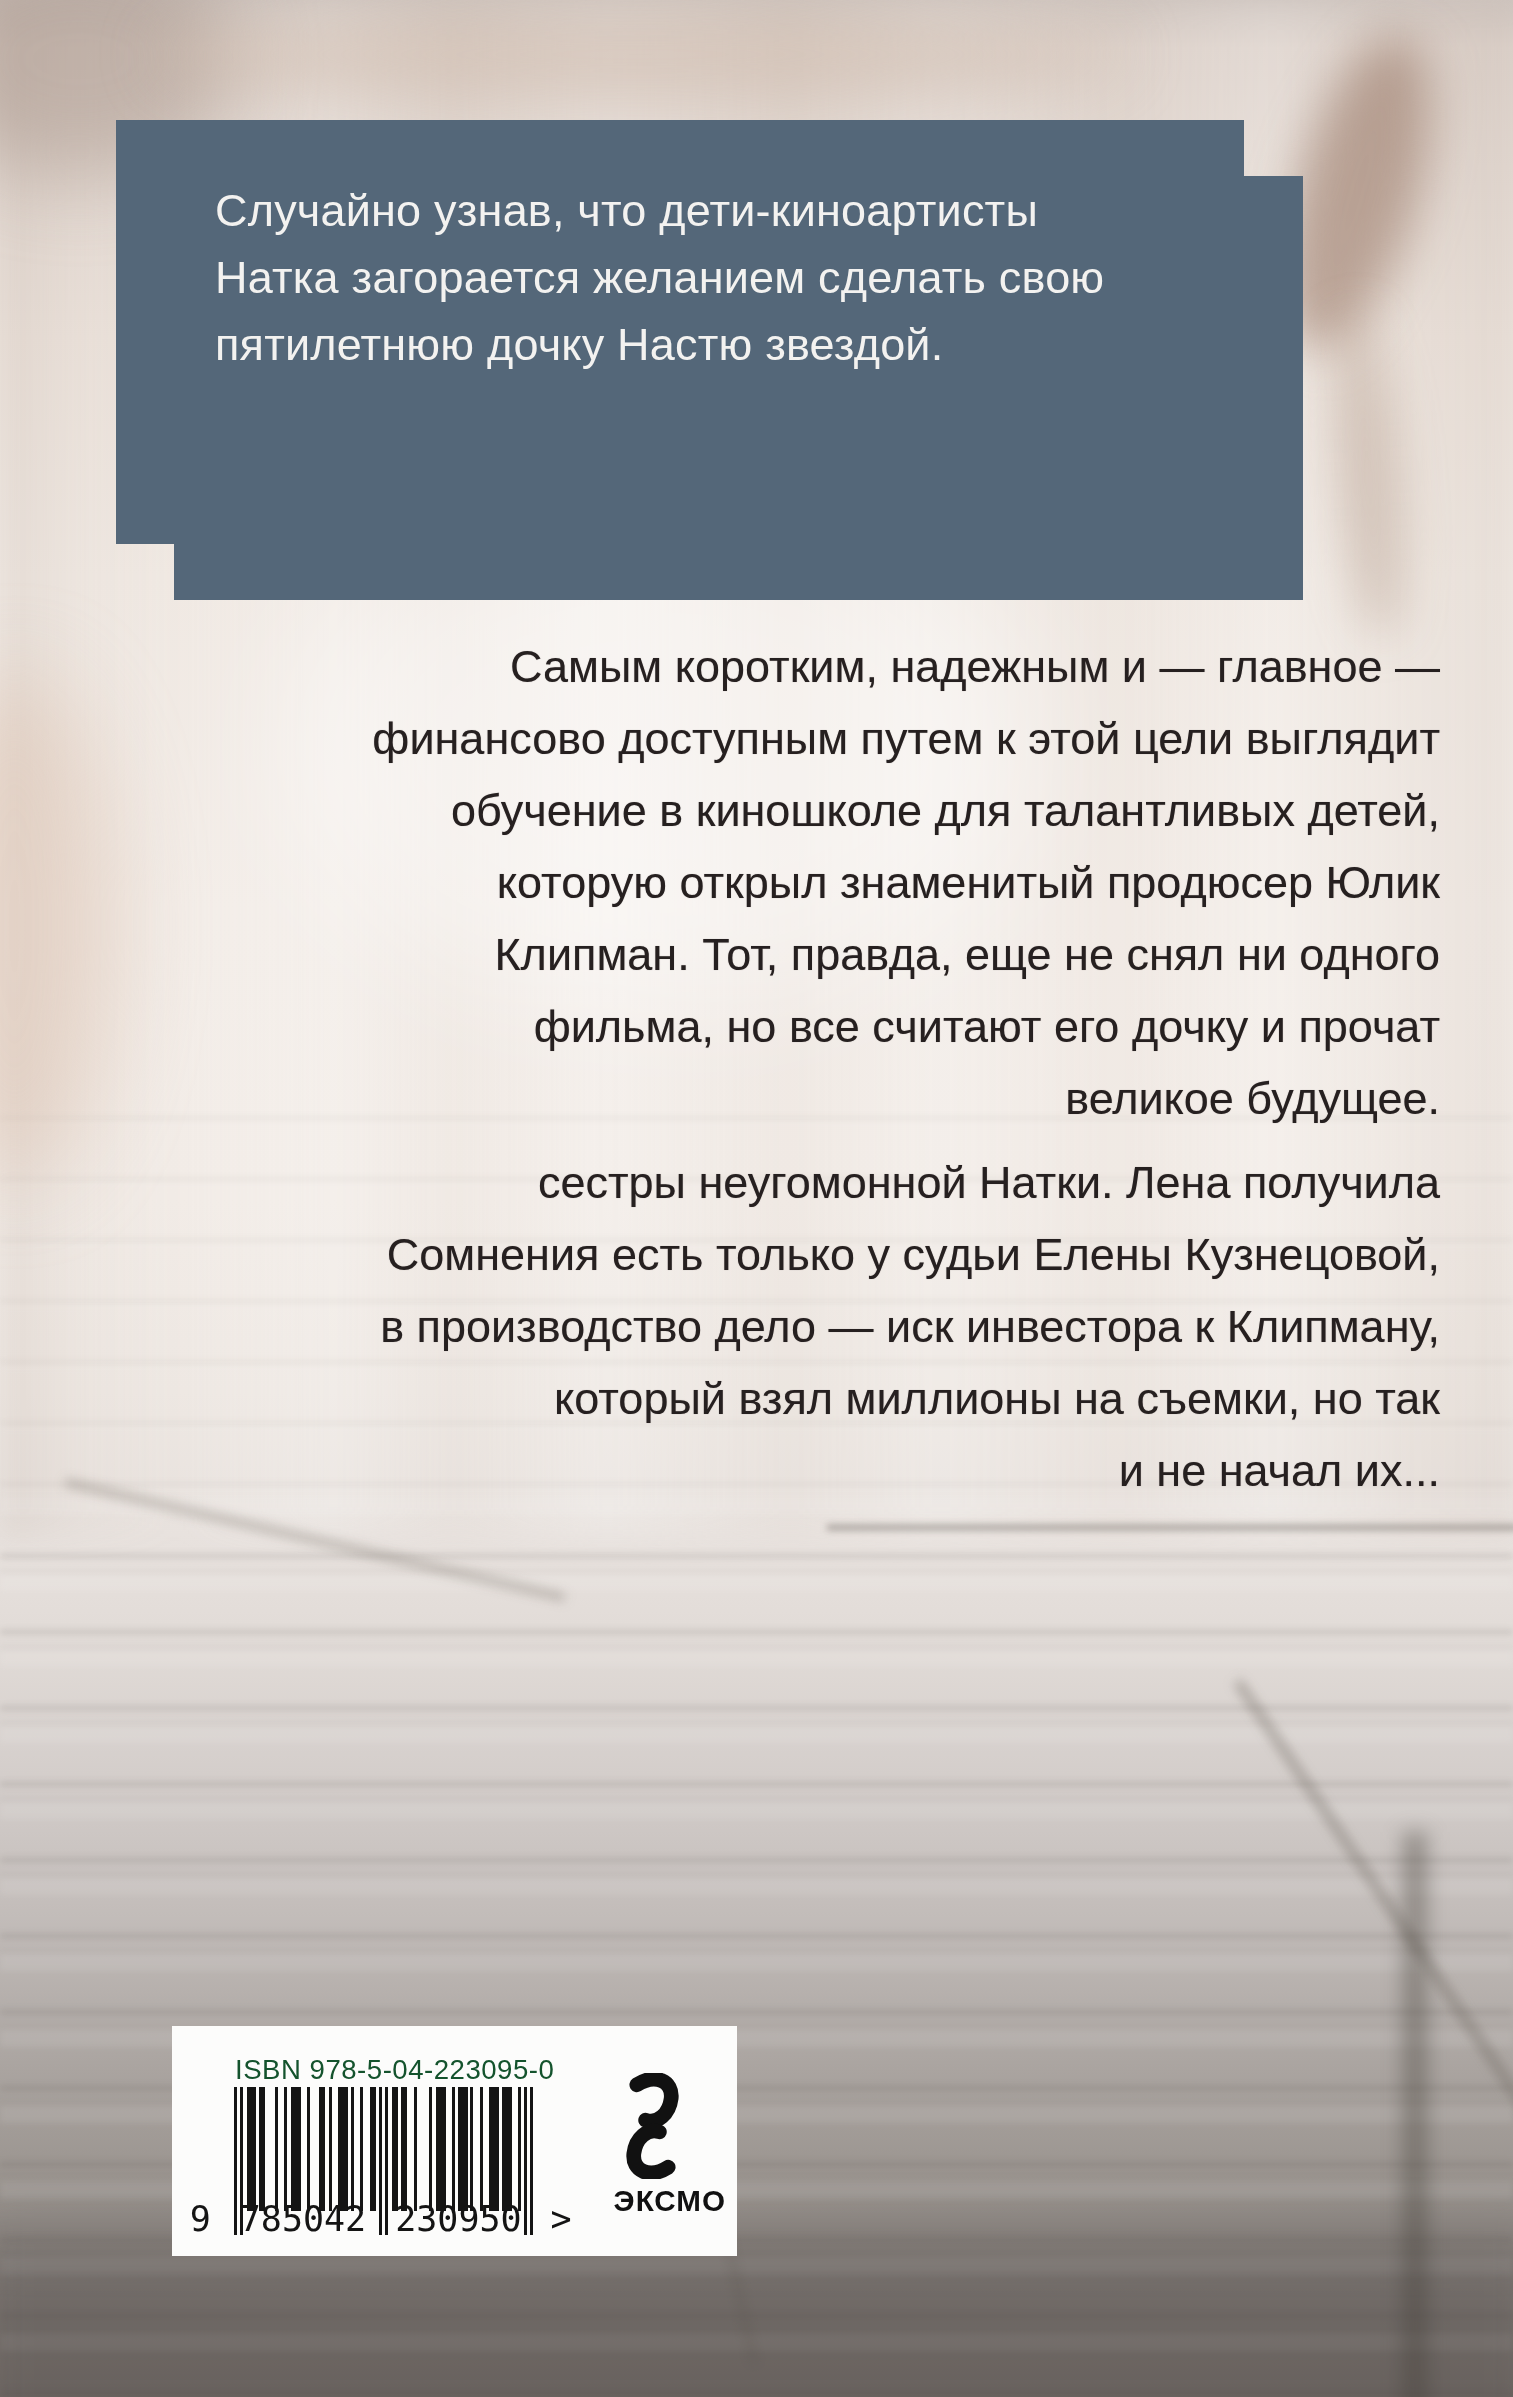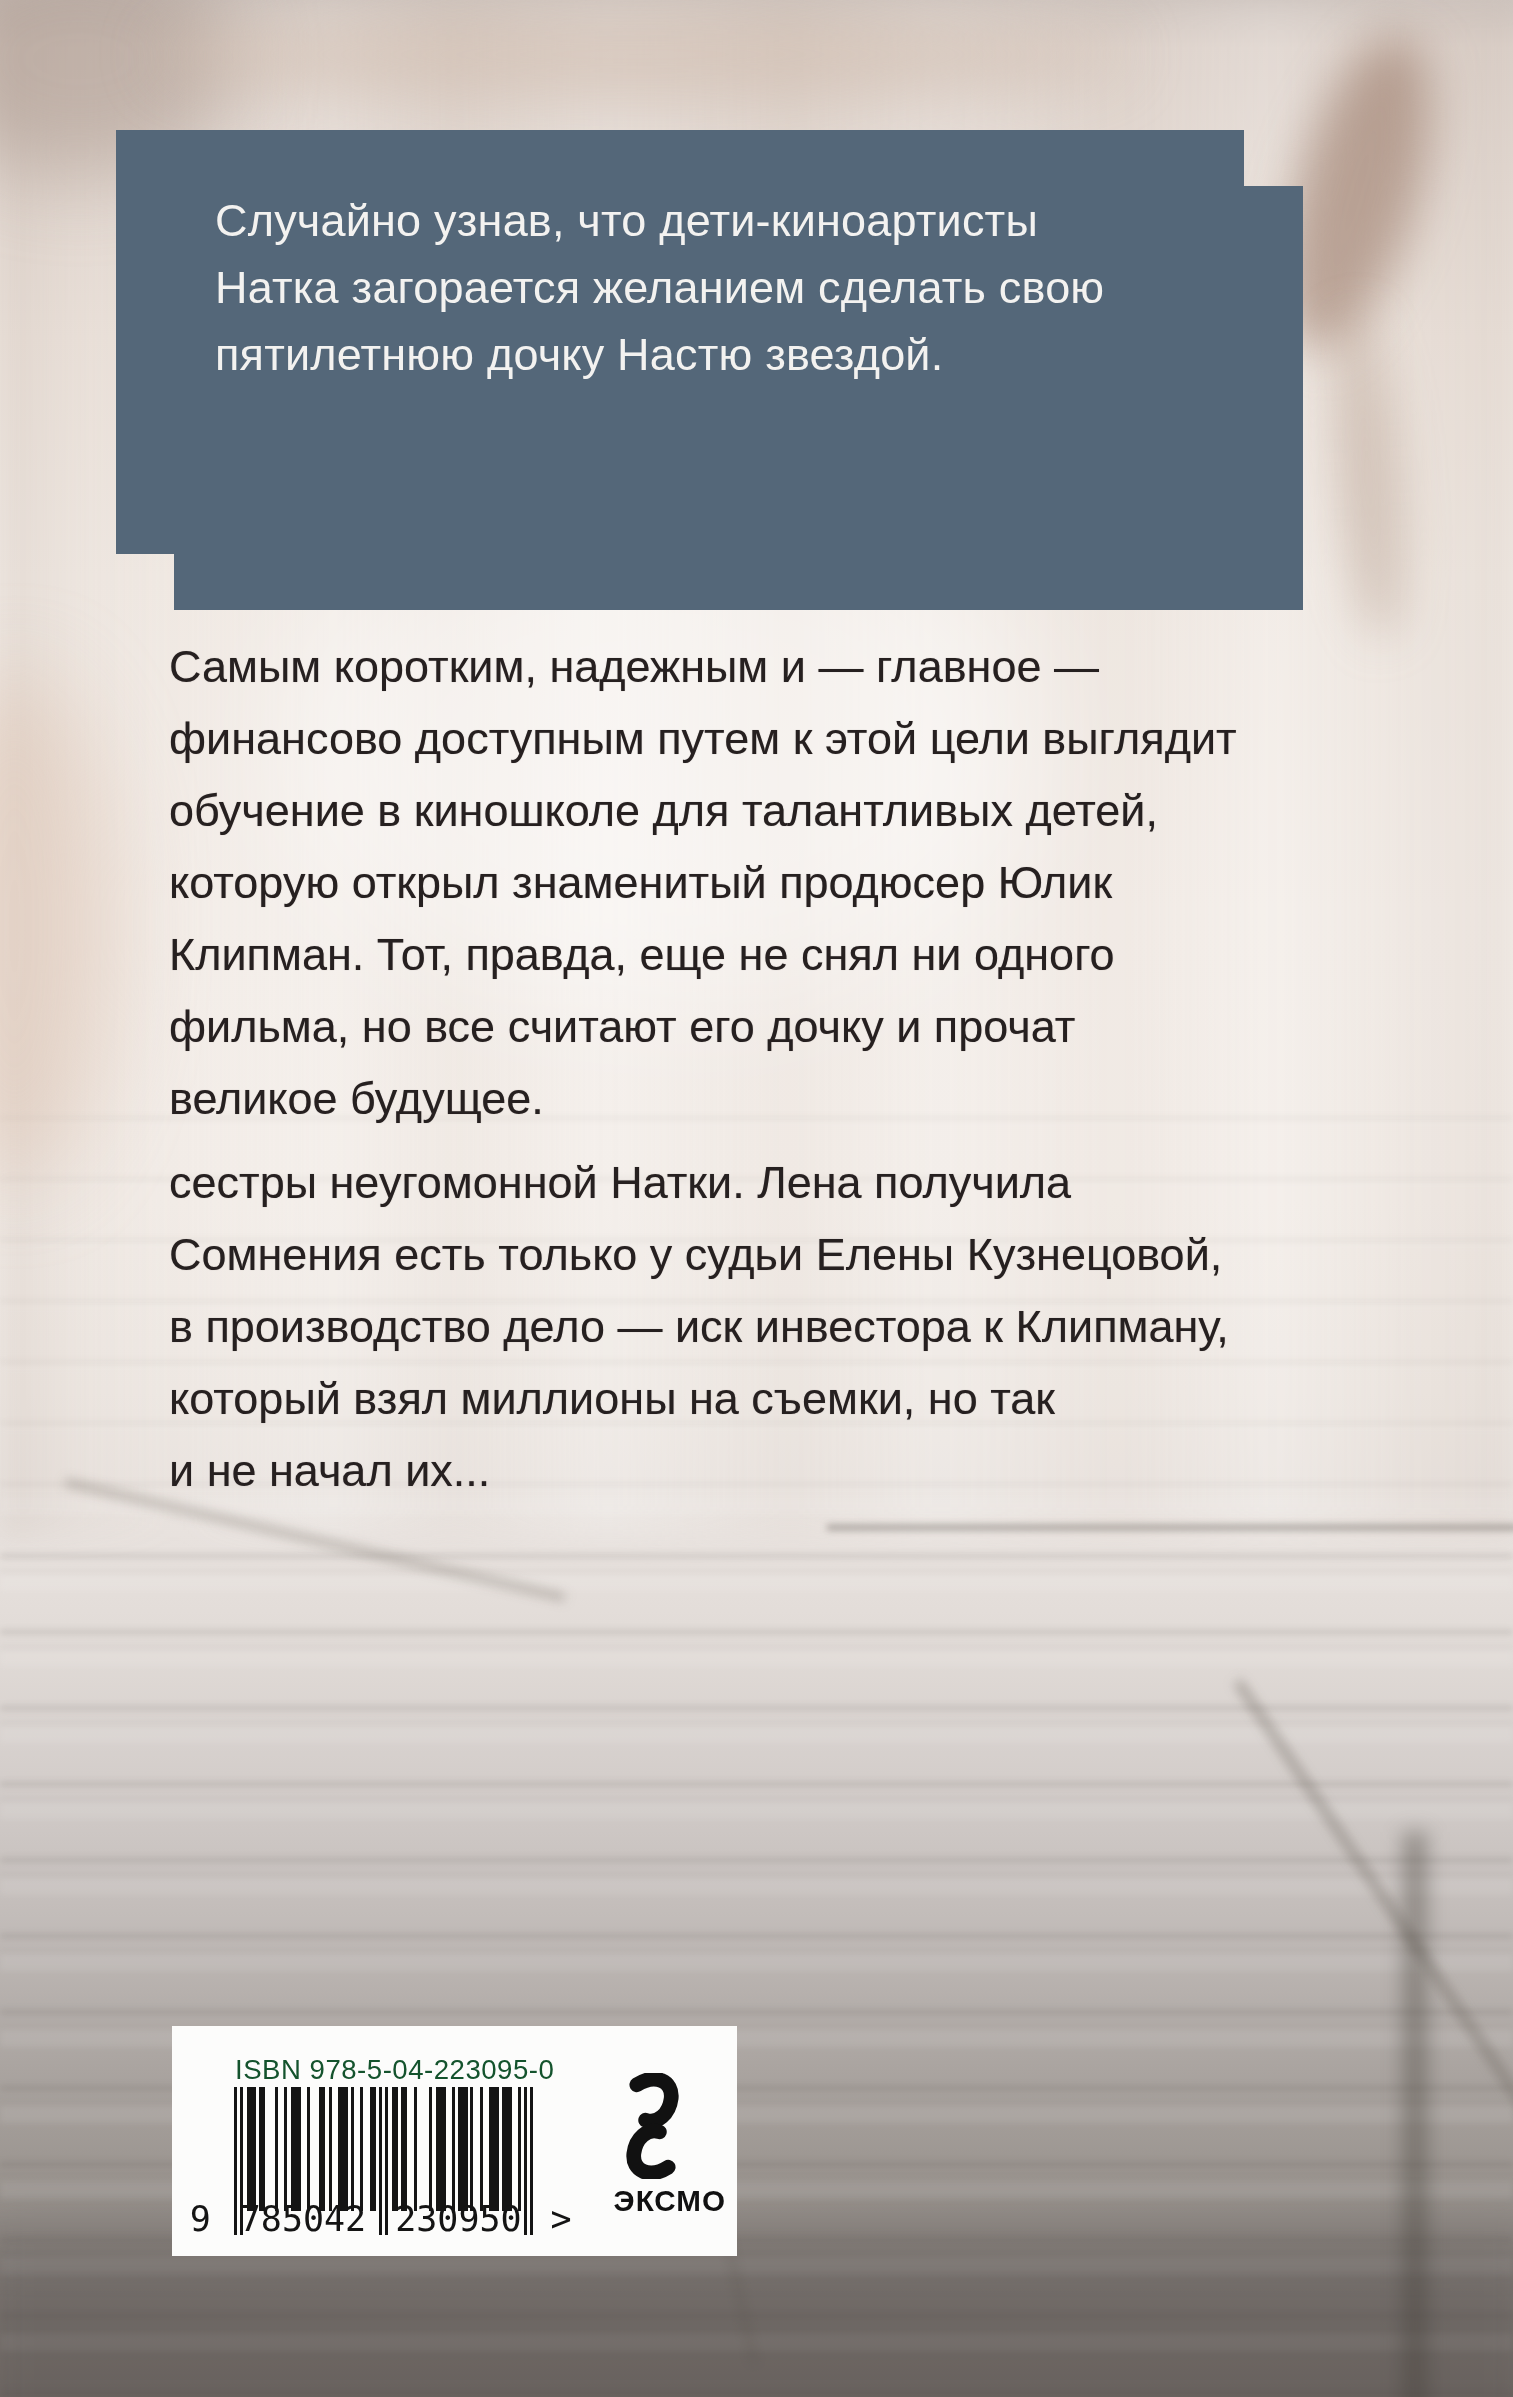--- a/index.html
+++ b/index.html
@@ -43,34 +43,35 @@
   .blob-midwhite{left:286px;top:493px;width:749px;height:512px;background:rgba(255,255,255,.42);filter:blur(63px);}
   .blob-bottomdark{left:-39px;top:2236px;width:1596px;height:217px;background:rgba(66,60,56,.35);filter:blur(33px);border-radius:0;}
   .seam{background:rgba(95,88,80,.45);filter:blur(5.9px);}
   .seam-d1{left:59px;top:1537px;width:512px;height:5.9px;transform:rotate(13deg);}
   .seam-d2{left:1103px;top:1931px;width:611px;height:7.9px;transform:rotate(56deg);}
   .seam-d3{left:552px;top:2197px;width:335px;height:5.9px;transform:rotate(78deg);opacity:.6;}
   .seam-v1{left:1403px;top:1832px;width:23.6px;height:591px;background:rgba(70,64,58,.42);filter:blur(9.9px);transform:none;}
   .seam-h1{left:827px;top:1525px;width:690px;height:4.9px;background:rgba(90,82,75,.5);filter:blur(3.9px);}
 
   .annotation-box{
-    position:absolute;left:116px;top:130px;width:1187px;height:480px;
+    position:absolute;left:116px;top:120px;width:1187px;height:480px;
     background:#546779;
     clip-path:polygon(0 0, calc(100% - 59px) 0, calc(100% - 59px) 56px, 100% 56px,
                       100% 100%, 58px 100%, 58px calc(100% - 56px), 0 calc(100% - 56px));
   }
   .annotation-text{
     position:absolute;left:99px;top:57px;right:39px;
     color:#f3f2f0;font-size:45px;line-height:67px;font-weight:400;
     letter-spacing:0.2px;
   }
   .body-par{
     position:absolute;left:169px;width:1271px;
     color:#262020;font-size:45px;line-height:72px;
     text-shadow:0 0 1px rgba(45,35,35,.35);
+    text-align:right;
   }
   .par1{top:631px;}
   .par2{top:1147px;}
 
   .barcode-panel{
     position:absolute;left:172px;top:2026px;width:565px;height:230px;
     background:#fcfcfb;
   }
   .isbn-label{
     position:absolute;left:63px;top:27.6px;

